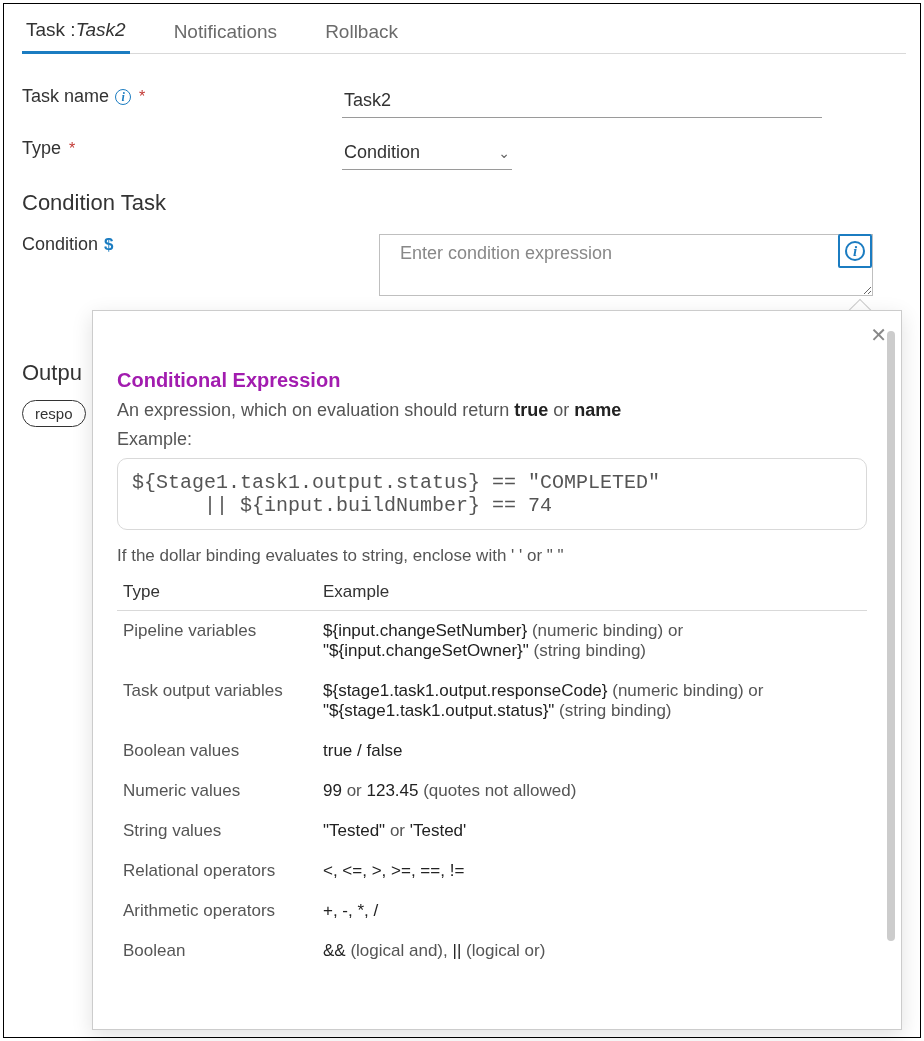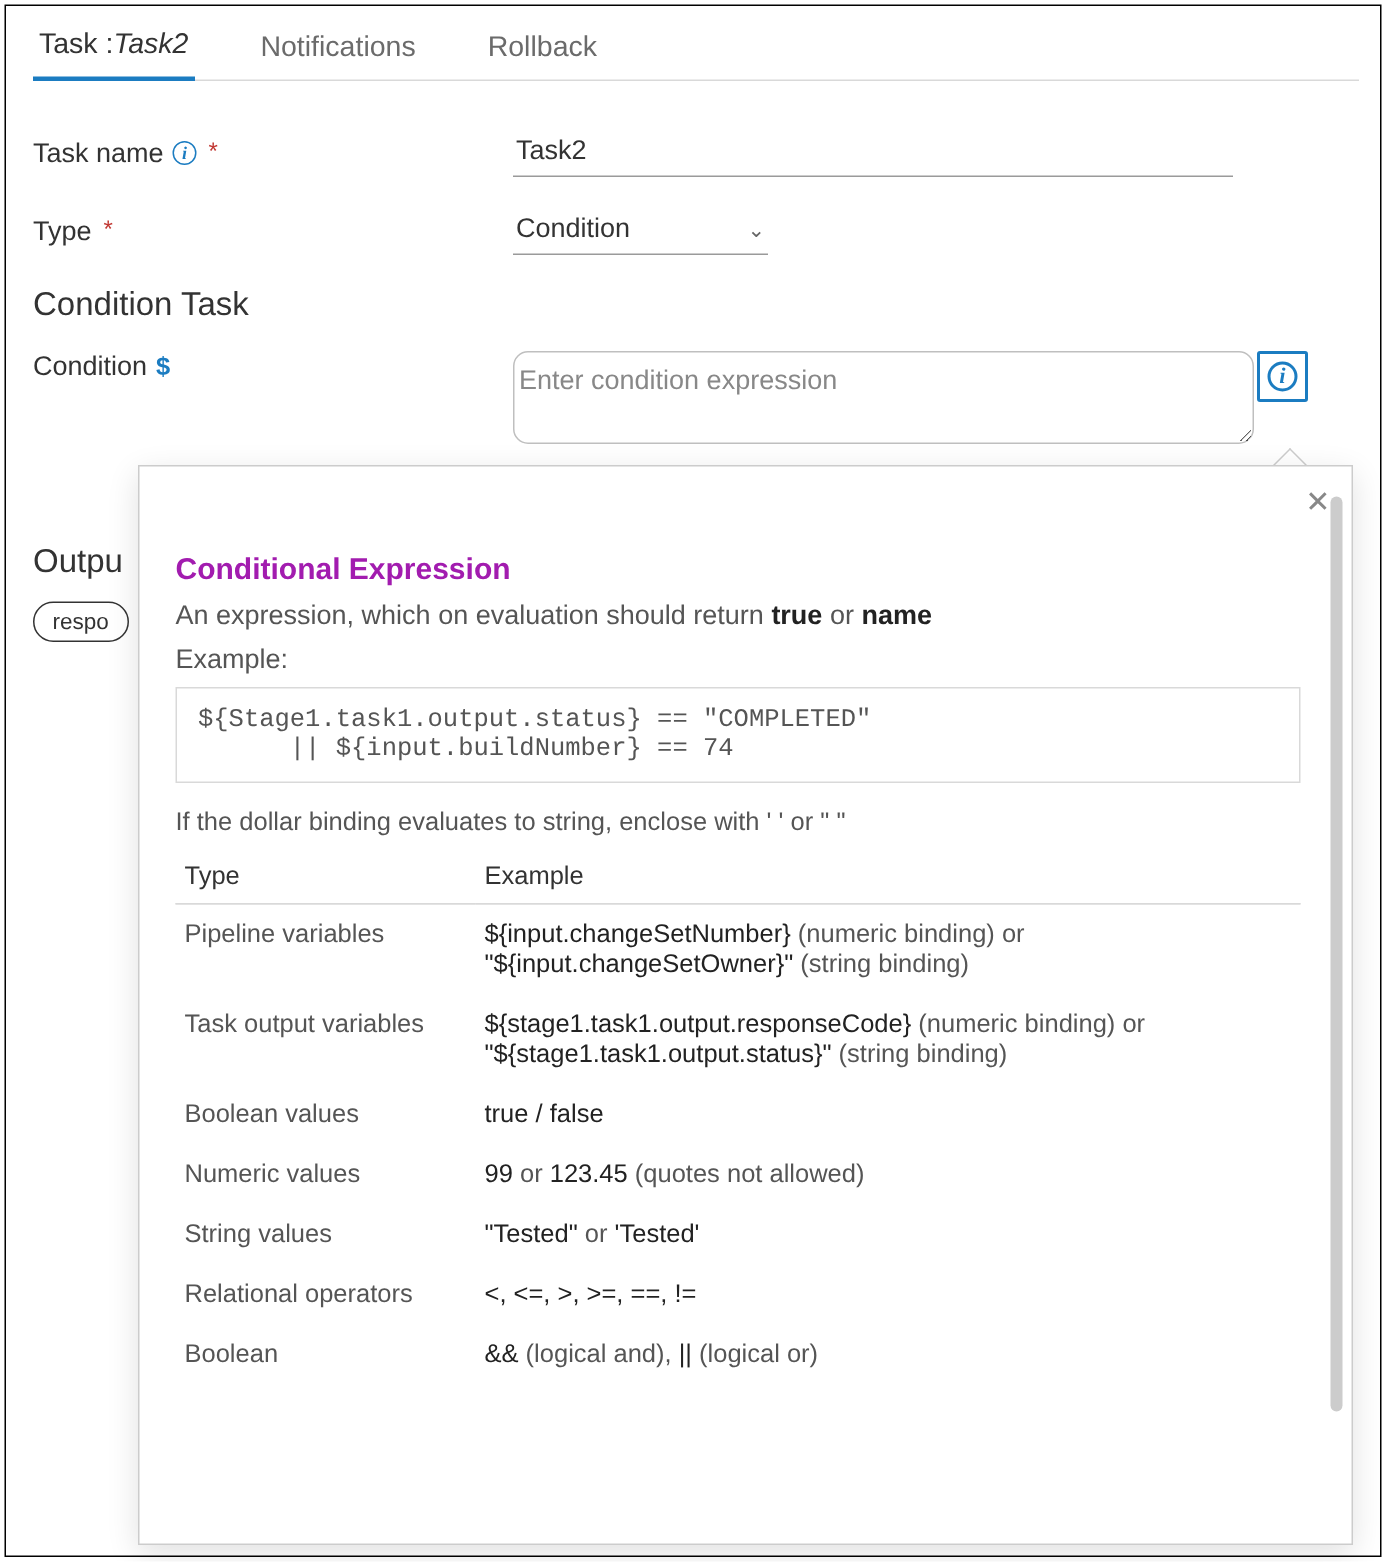--- a/index.html
+++ b/index.html
@@ -26,21 +26,21 @@
     padding:0 4px 10px 4px;
     font-size:19px;
     color:#6b6b6b;
     cursor:pointer;
   }
   .tab.active { color:#333; border-bottom:3px solid var(--accent); margin-bottom:-1px; }
   .tab-italic { font-style:italic; }
 
   
   .form { margin-top:32px; }
-  .row { display:flex; align-items:center; margin-bottom:20px; }
+  .row { display:flex; align-items:flex-start; margin-bottom:20px; }
   .row-top { align-items:flex-start; }
   .label-col { width:320px; font-size:18px; color:#333; display:flex; align-items:center; gap:6px; }
   .req { color:#c23934; font-size:16px; margin-left:2px; }
   .info-icon {
     display:inline-flex; width:16px; height:16px; border:1.5px solid var(--accent);
     border-radius:50%; align-items:center; justify-content:center;
     font-family:"Times New Roman", serif; font-style:italic; font-weight:bold;
     font-size:12px; color:var(--accent); line-height:1;
   }
   .dollar-mark { color:var(--accent); font-size:17px; font-weight:600; }
@@ -53,23 +53,24 @@
     display:flex; align-items:center; border-bottom:1px solid #9a9a9a;
     width:170px; justify-content:space-between; padding:4px 2px 6px 2px;
     font-size:18px; cursor:pointer;
   }
   .chev { font-size:14px; color:#666; }
 
   .section-title { font-size:22px; color:#333; margin:12px 0 18px 0; }
 
   .textarea-wrap { flex:1; position:relative; max-width:530px; }
   .cond-textarea {
-    width:494px; height:62px; border:1px solid #bfbfbf; border-radius:10px;
-    resize:both; font-size:18px; padding:8px 3px; color:#333; outline:none;
+    width:494px; height:62px; border:1px solid #bfbfbf; border-radius:0;
+    resize:both; font-size:18px; padding:8px 20px; color:#333; outline:none;
     font-family:inherit;
+    margin-left:37px;
   }
   .cond-textarea::placeholder { color:#888; }
   .info-btn {
     position:absolute; top:0; right:0; width:34px; height:34px;
     border:2px solid var(--accent); border-radius:2px; background:#fff;
     display:flex; align-items:center; justify-content:center; cursor:pointer;
   }
 
   .outputs-row { margin-top:60px; }
   .chip {
@@ -98,22 +99,22 @@
     padding-right:16px;
   }
   .scroll-track {
     position:absolute; top:20px; right:6px; width:8px; height:610px;
     background:#ccc; border-radius:4px;
   }
   .pop-title { font-size:20px; font-weight:600; color:#a21caf; margin:40px 0 8px 0; }
   .pop-desc { font-size:18px; color:#555; margin:0 0 8px 0; }
   .pop-desc b { color:#222; }
   .code-box {
-    border:1px solid #d9d9d9; border-radius:0; padding:12px 14px;
-    font-family:"Courier New", monospace; font-size:17px; color:#555;
+    border:1px solid #d9d9d9; border-radius:10px; padding:12px 14px;
+    font-family:"Courier New", monospace; font-size:20px; color:#555;
     white-space:pre; margin:6px 0 16px 0;
   }
   .table {
     width:100%; border-collapse:collapse; margin-top:8px; font-size:17px;
   }
   .table thead th {
     text-align:left; font-weight:400; color:#333; padding:8px 6px;
     border-bottom:1px solid #d9d9d9;
   }
   .table td {
@@ -223,19 +224,23 @@
           </tr>
           <tr>
             <td>String values</td>
             <td><b>"Tested"</b> or <b>'Tested'</b></td>
           </tr>
           <tr>
             <td>Relational operators</td>
             <td><b>&lt;, &lt;=, &gt;, &gt;=, ==, !=</b></td>
           </tr>
           <tr>
+            <td>Arithmetic operators</td>
+            <td><b>+, -, *, /</b></td>
+          </tr>
+          <tr>
             <td>Boolean</td>
             <td><b>&amp;&amp;</b> (logical and), <b>||</b> (logical or)</td>
           </tr>
         </tbody>
     </table>
   </div>
 </div>
 
 </body></html>

